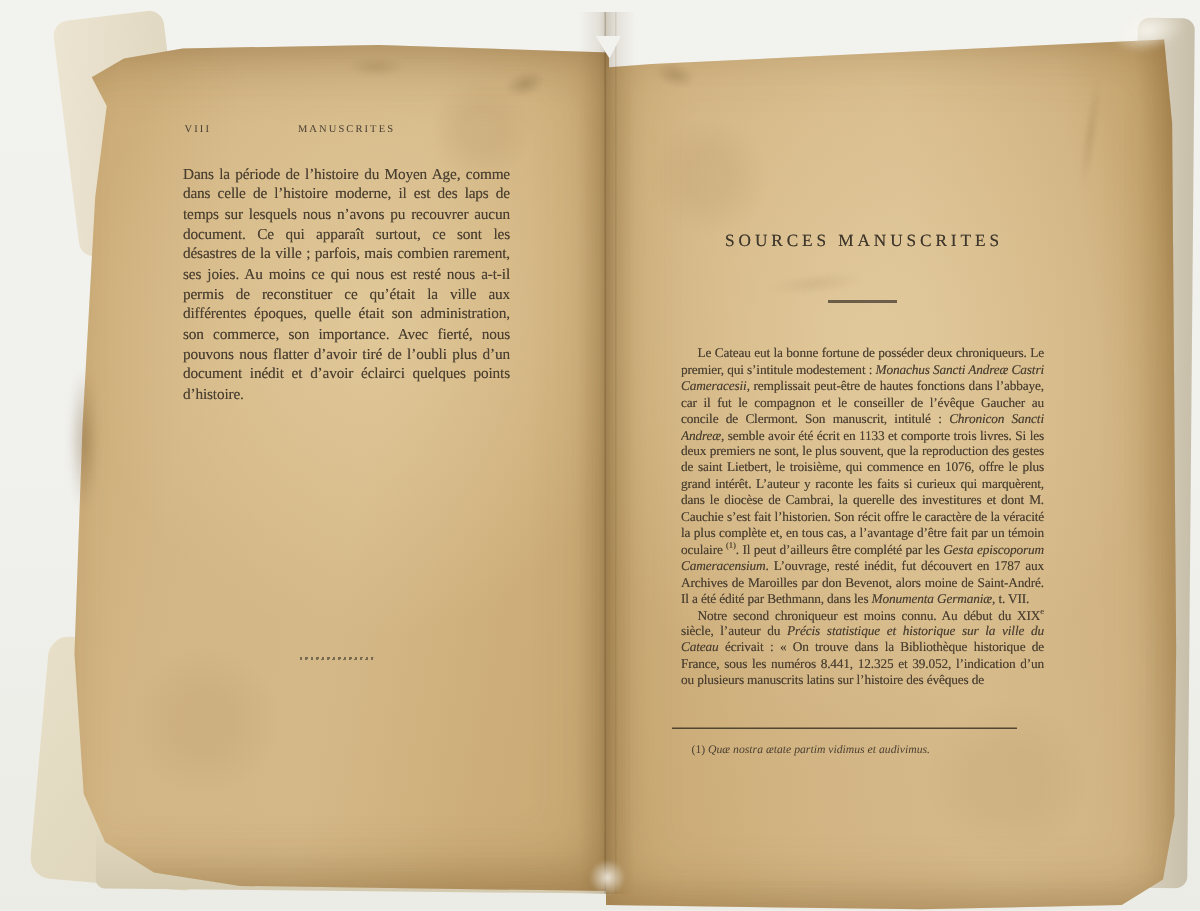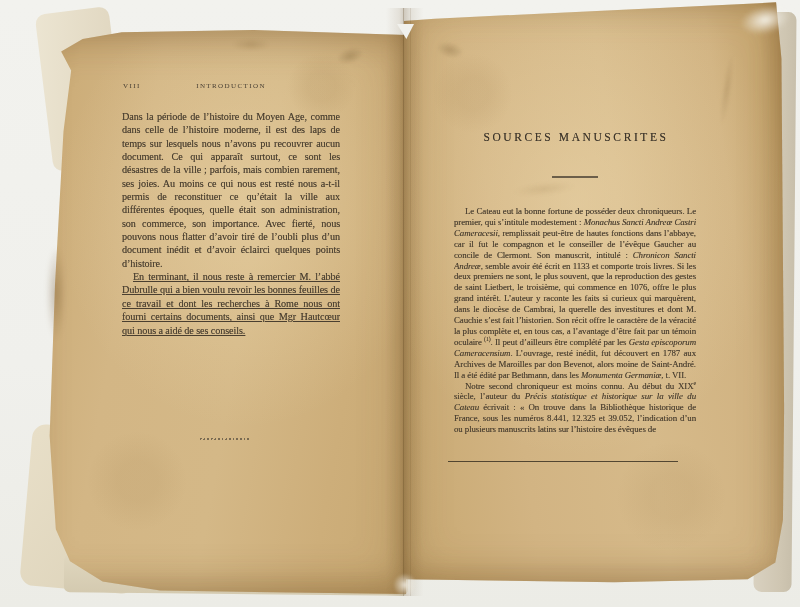--- a/index.html
+++ b/index.html
@@ -20,21 +20,21 @@
     left:22px;top:30px;width:384px;height:564px;
     clip-path:polygon(26% .4%,60% 0%,100% .9%,100% 100%,36% 99.4%,21% 97.8%,12.5% 94.2%,8.8% 88.5%,7.2% 72%,8.6% 45%,10.8% 18%,12.8% 7.2%,10.2% 3.8%,15.8% 1.6%);
     background:
       radial-gradient(circle at 78% 10%,rgba(140,105,55,.10) 0 14px,transparent 34px),
       radial-gradient(circle at 30% 80%,rgba(135,100,50,.08) 0 20px,transparent 50px),
       radial-gradient(ellipse 70% 55% at 58% 32%,rgba(240,219,175,.45),rgba(240,219,175,0) 70%),
       linear-gradient(100deg,#ab8752 0%,#c2a16c 5%,#cdae7a 13%,#d3b685 30%,#d4b887 56%,#cdae7a 80%,#c8a973 100%);
     box-shadow:inset 0 0 48px rgba(115,80,35,.30),inset 10px 8px 30px rgba(110,75,30,.22),inset 0 -14px 26px rgba(110,75,30,.18);
   }
   .page-right{
-    left:404px;top:0;width:382px;height:584px;
+    left:404px;top:24px;width:382px;height:584px;
     clip-path:polygon(0% 3.6%,8% 3.2%,97.4% .4%,98.8% 10%,99.5% 70%,99.2% 89%,97.2% 96.3%,90% 99.2%,55% 99.7%,0% 99.2%);
     background:
       radial-gradient(circle at 18% 16%,rgba(140,105,55,.09) 0 16px,transparent 40px),
       radial-gradient(circle at 70% 85%,rgba(135,100,50,.08) 0 22px,transparent 55px),
       radial-gradient(ellipse 75% 60% at 45% 35%,rgba(243,224,182,.42),rgba(243,224,182,0) 72%),
       linear-gradient(262deg,#b28f5a 0%,#c7a771 7%,#d1b382 18%,#d6ba8a 42%,#d2b483 70%,#cbac77 90%,#c5a671 100%);
     box-shadow:inset 0 0 48px rgba(115,80,35,.26),inset -10px 6px 28px rgba(110,75,30,.18),inset 0 -12px 26px rgba(110,75,30,.20);
   }
   
   .gutter{
@@ -85,37 +85,37 @@
 <div class="stage">
 
   <div class="underpage up-tl"></div>
   <div class="underpage up-bl"></div>
   <div class="underpage up-b"></div>
   <div class="underpage up-r"></div>
 
   <div class="page page-left">
     <div class="lp-header">
       <span class="lp-folio">VIII</span>
-      <span class="lp-running">INTRODUCTION</span>
+      <span class="lp-running">MANUSCRITES</span>
     </div>
     <div class="lp-body">
       <p><span>Dans la période de l’histoire du Moyen Age, comme dans celle de l’histoire moderne, il est des laps de temps sur lesquels nous n’avons pu recouvrer aucun document. Ce qui apparaît surtout, ce sont les désastres de la ville ; parfois, mais combien rarement, ses joies. Au moins ce qui nous est resté nous a-t-il permis de reconstituer ce qu’était la ville aux différentes époques, quelle était son administration, son commerce, son importance. Avec fierté, nous pouvons nous flatter d’avoir tiré de l’oubli plus d’un document inédit et d’avoir éclairci quelques points d’histoire.</span></p>
-      <p><span>En terminant, il nous reste à remercier M. l’abbé Dubrulle qui a bien voulu revoir les bonnes feuilles de ce travail et dont les recherches à Rome nous ont fourni certains documents, ainsi que Mgr Hautcœur qui nous a aidé de ses conseils.</span></p>
     </div>
     <div class="squiggle"></div>
   </div>
 
   <div class="page page-right">
     <div class="rp-heading">SOURCES MANUSCRITES</div>
     <div class="rp-rule"></div>
     <div class="rp-body">
       <p><span>Le Cateau eut la bonne fortune de posséder deux chroniqueurs. Le premier, qui s’intitule modestement : </span><span class="it">Monachus Sancti Andreæ Castri Cameracesii</span><span>, remplissait peut-être de hautes fonctions dans l’abbaye, car il fut le compagnon et le conseiller de l’évêque Gaucher au concile de Clermont. Son manuscrit, intitulé : </span><span class="it">Chronicon Sancti Andreæ</span><span>, semble avoir été écrit en 1133 et comporte trois livres. Si les deux premiers ne sont, le plus souvent, que la reproduction des gestes de saint Lietbert, le troisième, qui commence en 1076, offre le plus grand intérêt. L’auteur y raconte les faits si curieux qui marquèrent, dans le diocèse de Cambrai, la querelle des investitures et dont M. Cauchie s’est fait l’historien. Son récit offre le caractère de la véracité la plus complète et, en tous cas, a l’avantage d’être fait par un témoin oculaire </span><span class="sup">(1)</span><span>. Il peut d’ailleurs être complété par les </span><span class="it">Gesta episcoporum Cameracensium</span><span>. L’ouvrage, resté inédit, fut découvert en 1787 aux Archives de Maroilles par don Bevenot, alors moine de Saint-André. Il a été édité par Bethmann, dans les </span><span class="it">Monumenta Germaniæ</span><span>, t. VII.</span></p>
       <p><span>Notre second chroniqueur est moins connu. Au début du XIX</span><span class="sup">e</span><span> siècle, l’auteur du </span><span class="it">Précis statistique et historique sur la ville du Cateau</span><span> écrivait : « On trouve dans la Bibliothèque historique de France, sous les numéros 8.441, 12.325 et 39.052, l’indication d’un ou plusieurs manuscrits latins sur l’histoire des évêques de</span></p>
     </div>
     <div class="fn-rule"></div>
+    <div class="rp-footnote"><span>(1) </span><span class="it">Quæ nostra ætate partim vidimus et audivimus.</span></div>
   </div>
 
   <div class="gutter"></div>
   <div class="notch-top"></div>
   <div class="wear-bottom"></div>
 
   <div class="stain s-smudge-l"></div>
   <div class="stain s-smudge-r"></div>
   <div class="stain s-stain-l1"></div>
   <div class="stain s-edge-blotch"></div>

